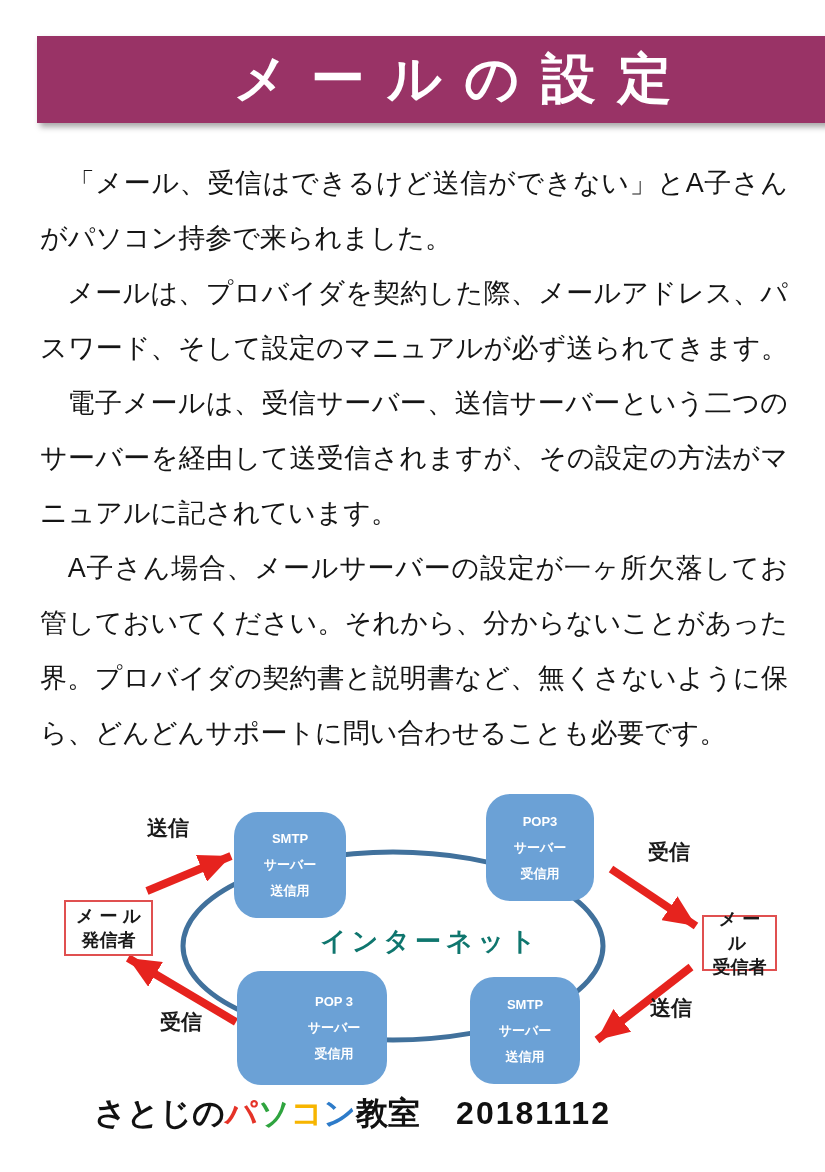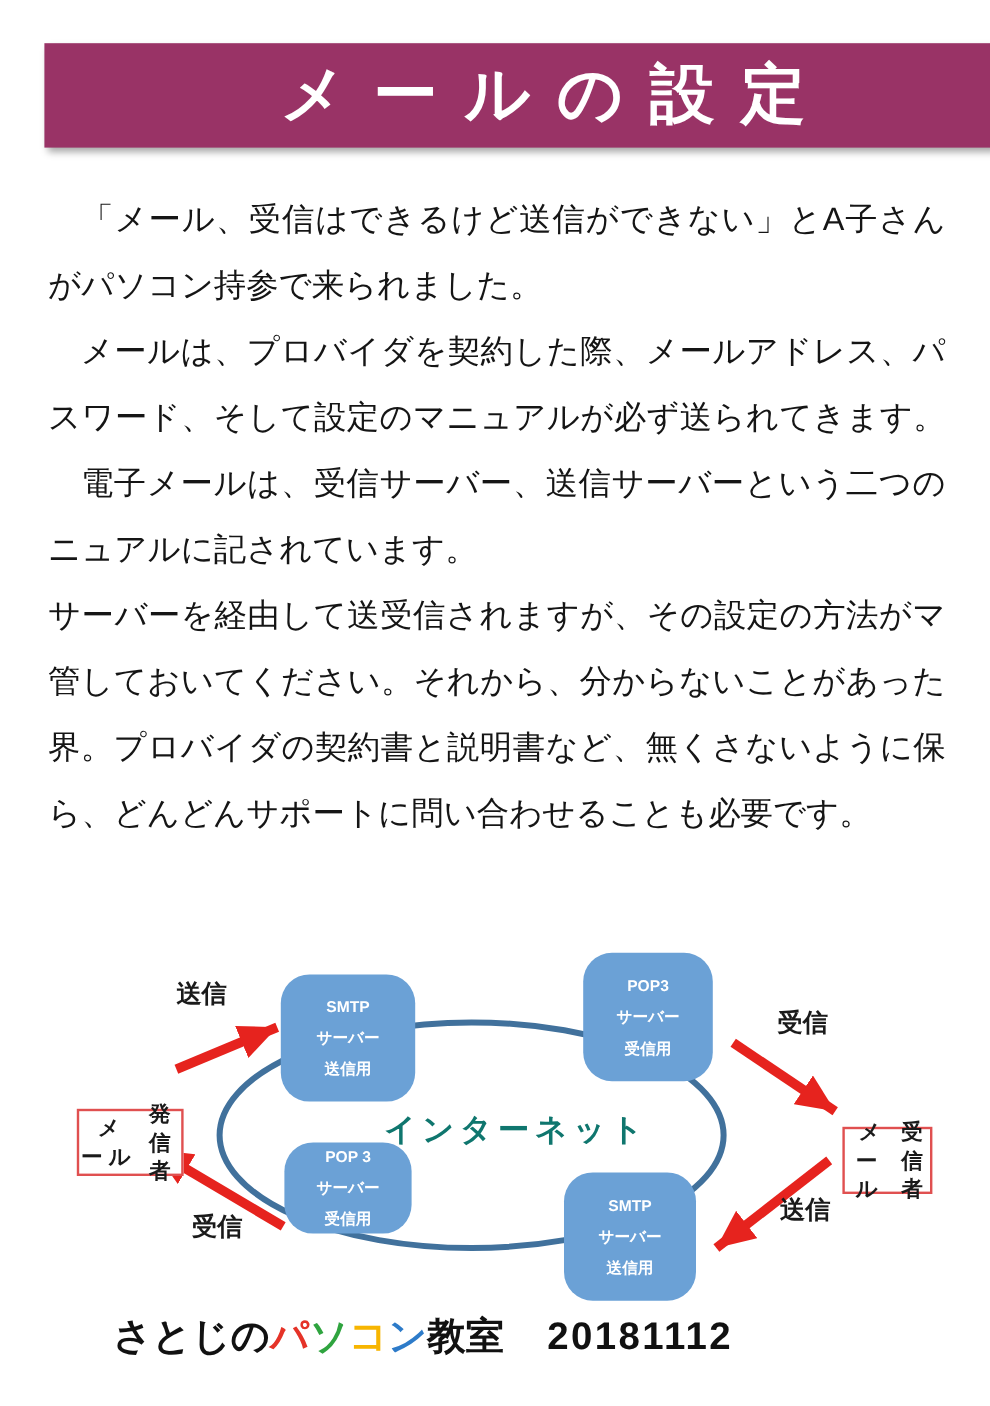--- a/index.html
+++ b/index.html
@@ -38,29 +38,28 @@
 
   .server-box {
     position:absolute; border-radius:24px;
     background:var(--server-fill,#6BA1D6);
     color:#fff; font-weight:bold; font-size:13px; line-height:26px;
     display:flex; flex-direction:column; align-items:center; justify-content:center;
     text-align:center;
   }
   .server-box.tl { left:234px; top:22px;  width:112px; height:106px; }
   .server-box.tr { left:486px; top:4px;  width:108px; height:107px; }
-  .server-box.bl { left:237px; top:162px; width:106px; height:76px; }
+  .server-box.bl { left:237px; top:181px; width:106px; height:114px;padding-left:44px; }
   .server-box.br { left:470px; top:187px; width:110px; height:107px; }
 
   .endpoint-box {
     position:absolute; border:2px solid var(--endpoint-border,#E05050);
     background:#fff; color:#1a1a1a; font-weight:bold; font-size:18px; line-height:24px;
-    display:flex; flex-direction:row; align-items:center; justify-content:center;
+    display:flex; flex-direction:column; align-items:center; justify-content:center;
     text-align:center;
-    margin-top:24px;
   }
   .endpoint-box .sp { letter-spacing:5px; text-indent:5px; }
   .endpoint-box.sender   { left:64px;  top:110px; width:85px; height:52px; }
   .endpoint-box.receiver { left:702px; top:125px; width:71px; height:52px; }
 
   .flow-label {
     position:absolute; font-size:21px; font-weight:bold; color:#1a1a1a; white-space:nowrap;
   }
   .flow-label.f1 { left:147px; top:24px; }
   .flow-label.f2 { left:648px; top:48px; }
@@ -88,22 +87,23 @@
   <header class="title-band">
     <h1>メールの設定</h1>
   </header>
 
   <main class="body-text" id="bodyText">
       <div class="body-line fill">　「メール、受信はできるけど送信ができない」とA子さん</div>
       <div class="body-line">がパソコン持参で来られました。</div>
       <div class="body-line fill">　メールは、プロバイダを契約した際、メールアドレス、パ</div>
       <div class="body-line fill">スワード、そして設定のマニュアルが必ず送られてきます。</div>
       <div class="body-line fill">　電子メールは、受信サーバー、送信サーバーという二つの</div>
+      <div class="body-line fill">サーバーを経由して送受信されますが、その設定の方法がマ</div>
       <div class="body-line">ニュアルに記されています。</div>
-      <div class="body-line fill">サーバーを経由して送受信されますが、その設定の方法がマ</div>
+      <div class="body-line fill">　A子さん場合、メールサーバーの設定が一ヶ所欠落してお</div>
       <div class="body-line fill">管しておいてください。それから、分からないことがあった</div>
       <div class="body-line fill">界。プロバイダの契約書と説明書など、無くさないように保</div>
       <div class="body-line">ら、どんどんサポートに問い合わせることも必要です。</div>
     </main>
 
   <section class="diagram">
     <svg width="825" height="305" viewBox="0 0 825 305">
       <defs>
         <marker id="ah" markerWidth="4" markerHeight="3.6" refX="4" refY="1.8" orient="auto">
           <polygon class="arrowhead" points="0 0, 4 1.8, 0 3.6"></polygon>

